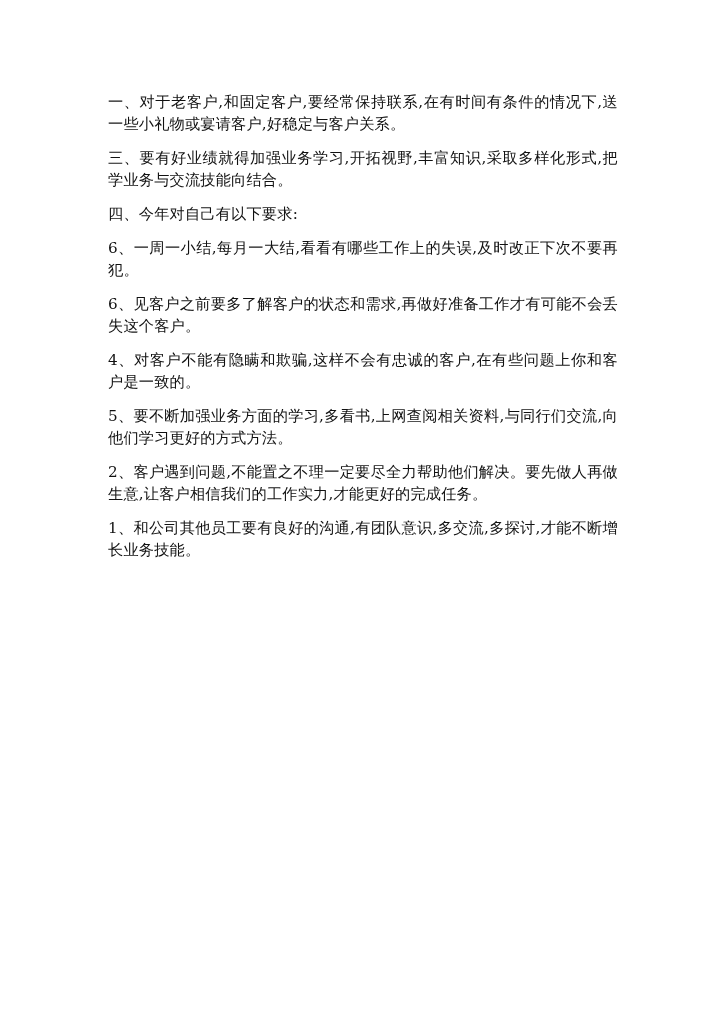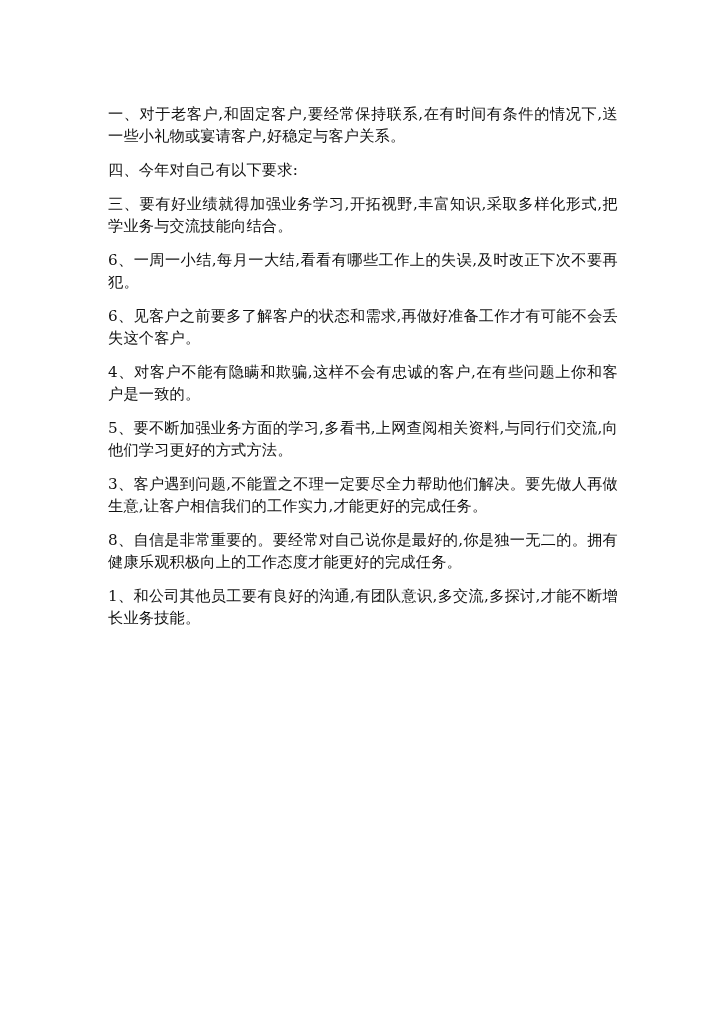--- a/index.html
+++ b/index.html
@@ -13,38 +13,36 @@
       position: relative;
       overflow: hidden;
       font-family: "DejaVu Serif", "Liberation Serif", serif;
       color: #111111;
     }
     .page {
       position: absolute;
       left: 108px;
       top: 91px;
       width: 510px;
-      margin-top: 12px;
     }
     .para {
       margin: 0 0 12px 0;
       font-size: 15.2px;
       line-height: 22px;
       letter-spacing: 0.2px;
       text-align: justify;
       word-break: break-all;
     }
   </style>
 </head>
 <body>
 
 <div class="page">
   <p class="para">一、对于老客户,和固定客户,要经常保持联系,在有时间有条件的情况下,送一些小礼物或宴请客户,好稳定与客户关系。</p>
+  <p class="para">三、要有好业绩就得加强业务学习,开拓视野,丰富知识,采取多样化形式,把学业务与交流技能向结合。</p>
   <p class="para">四、今年对自己有以下要求:</p>
-  <p class="para">三、要有好业绩就得加强业务学习,开拓视野,丰富知识,采取多样化形式,把学业务与交流技能向结合。</p>
   <p class="para">6、一周一小结,每月一大结,看看有哪些工作上的失误,及时改正下次不要再犯。</p>
   <p class="para">6、见客户之前要多了解客户的状态和需求,再做好准备工作才有可能不会丢失这个客户。</p>
   <p class="para">4、对客户不能有隐瞒和欺骗,这样不会有忠诚的客户,在有些问题上你和客户是一致的。</p>
   <p class="para">5、要不断加强业务方面的学习,多看书,上网查阅相关资料,与同行们交流,向他们学习更好的方式方法。</p>
-  <p class="para">3、客户遇到问题,不能置之不理一定要尽全力帮助他们解决。要先做人再做生意,让客户相信我们的工作实力,才能更好的完成任务。</p>
-  <p class="para">8、自信是非常重要的。要经常对自己说你是最好的,你是独一无二的。拥有健康乐观积极向上的工作态度才能更好的完成任务。</p>
+  <p class="para">2、客户遇到问题,不能置之不理一定要尽全力帮助他们解决。要先做人再做生意,让客户相信我们的工作实力,才能更好的完成任务。</p>
   <p class="para">1、和公司其他员工要有良好的沟通,有团队意识,多交流,多探讨,才能不断增长业务技能。</p>
 </div>
 
 </body></html>

